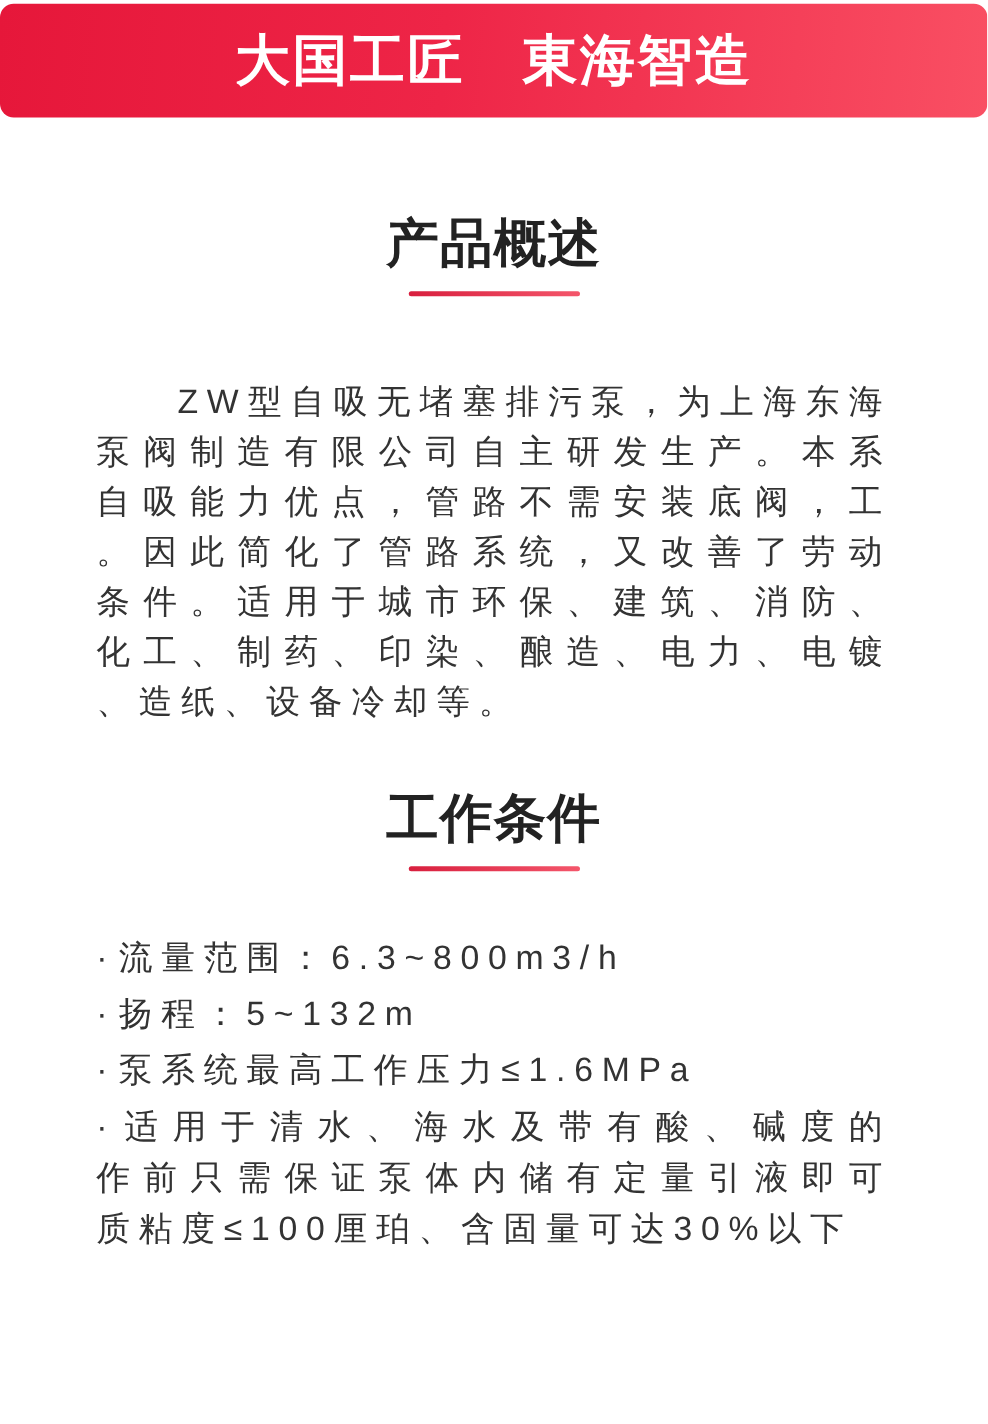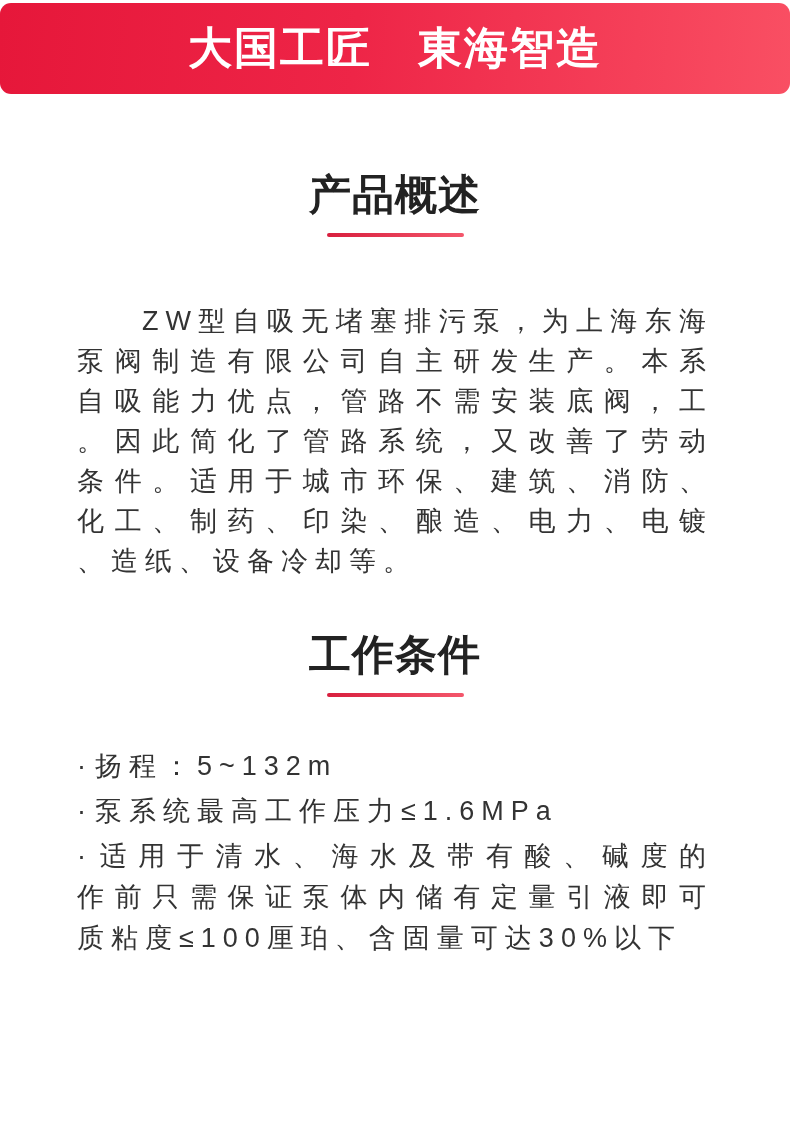--- a/index.html
+++ b/index.html
@@ -105,20 +105,25 @@
     <div class="pline">条件。适用于城市环保、建筑、消防、</div>
     <div class="pline">化工、制药、印染、酿造、电力、电镀</div>
     <div class="pline last">、造纸、设备冷却等。</div>
   </div>
 
   <div class="section-title title-conditions">工作条件</div>
   <div class="title-underline"></div>
 
   <div class="spec-list">
 
+    <div class="spec-item">
+      <div class="bline">
+        <span class="bullet-dot">·</span><span>流量范围：6.3~800m3/h</span>
+      </div>
+    </div>
 
     <div class="spec-item">
       <div class="bline">
         <span class="bullet-dot">·</span><span>扬程：5~132m</span>
       </div>
     </div>
 
     <div class="spec-item">
       <div class="bline">
         <span class="bullet-dot">·</span><span>泵系统最高工作压力≤1.6MPa</span>

